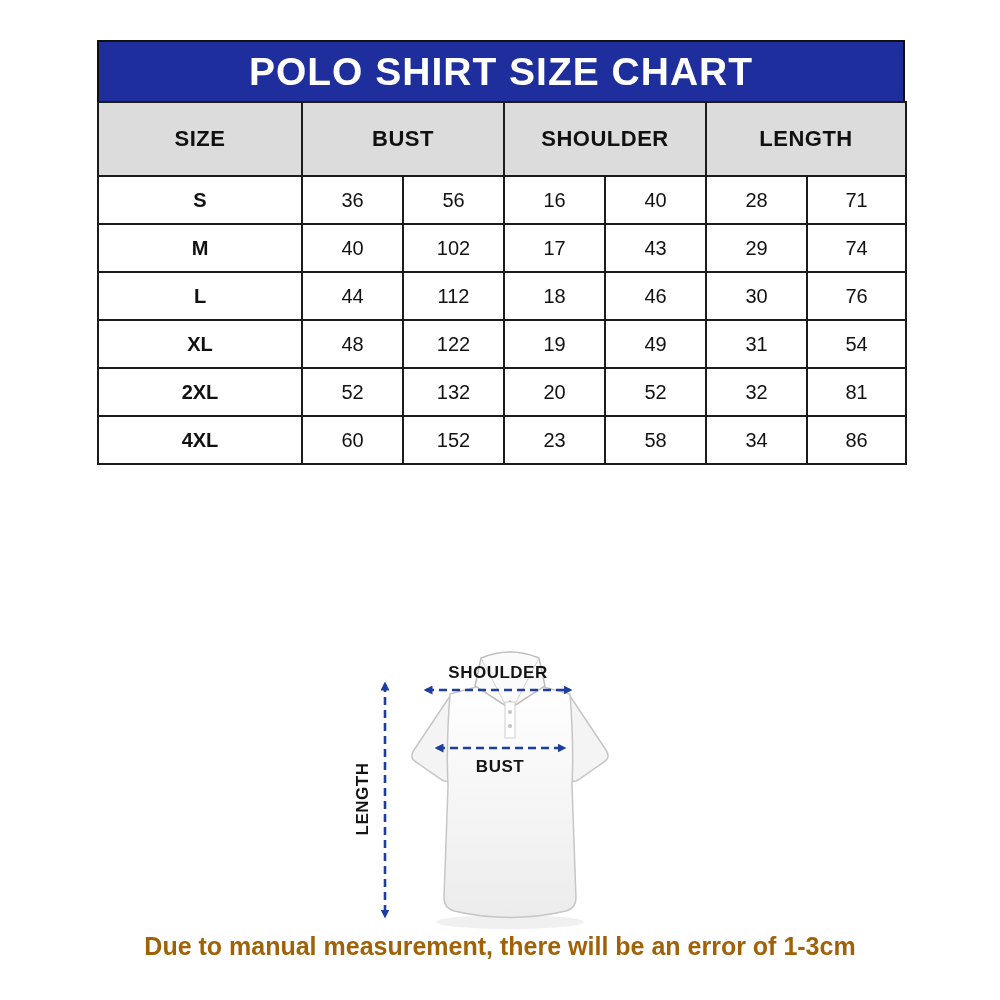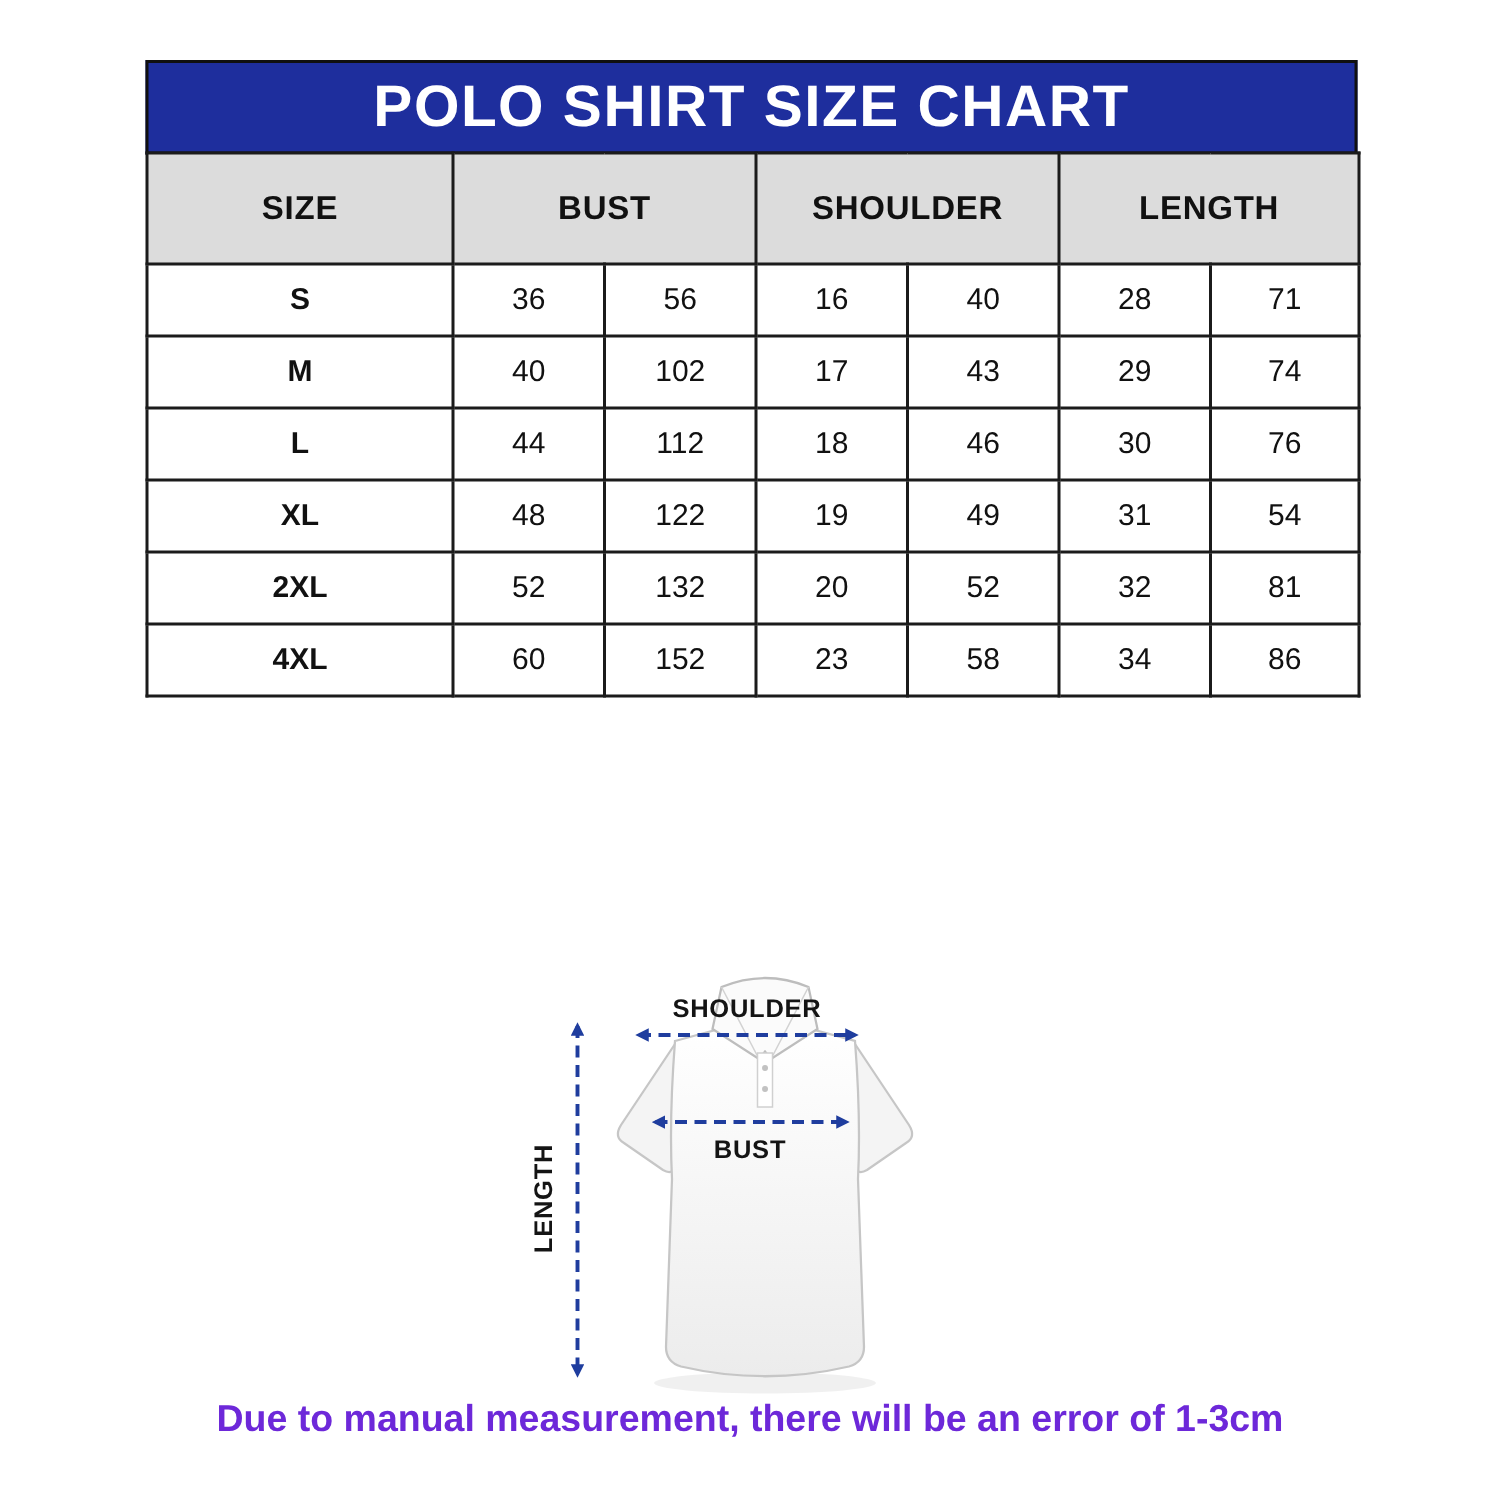--- a/index.html
+++ b/index.html
@@ -50,21 +50,21 @@
     position: absolute; left: 0; top: 644px;
     width: 1000px; height: 300px;
   }
   .diagram svg { position: absolute; left: 348px; top: 0; }
   .diag-label { font-size: 17px; font-weight: bold; fill: #141414; letter-spacing: .5px; }
 
   
   .note {
     position: absolute; left: 0; top: 932px; width: 1000px;
     text-align: center;
-    color: #6d28d9; font-size: 25px; font-weight: bold;
+    color: #a16207; font-size: 25px; font-weight: bold;
   }
 </style>
 </head>
 <body>
 
 <div class="sheet">
 
   <div class="title-bar">
     <h1>POLO SHIRT SIZE CHART</h1>
   </div>

